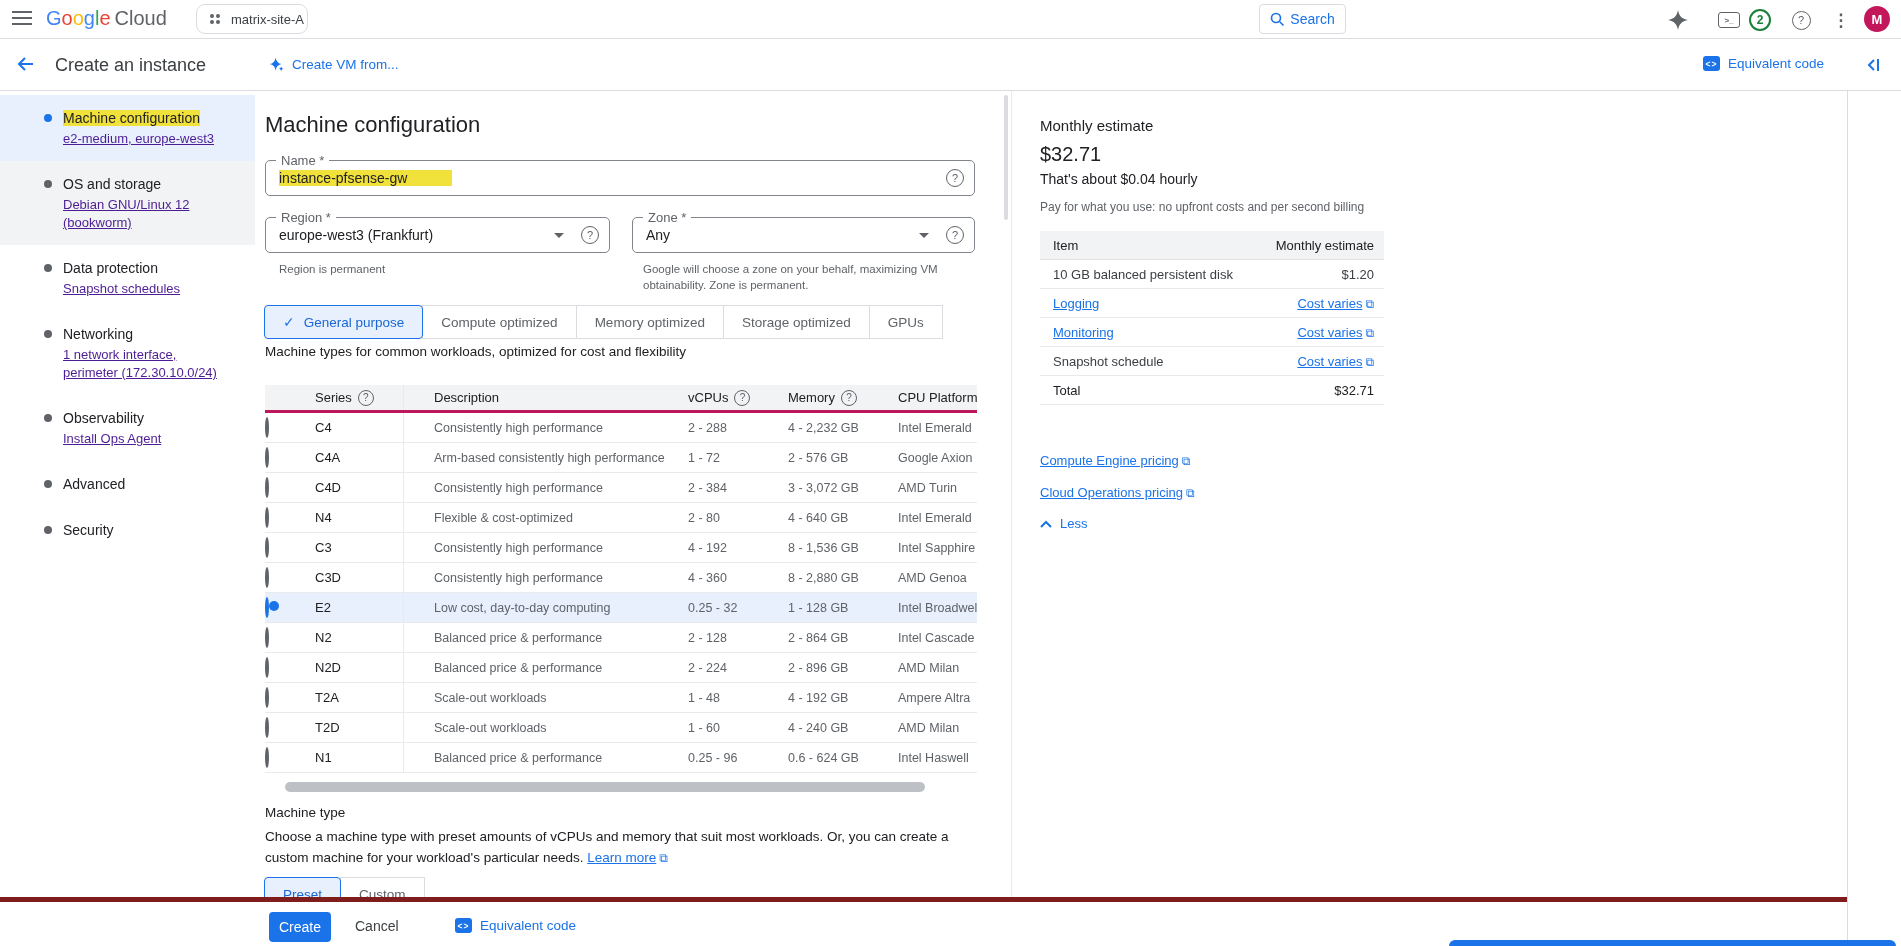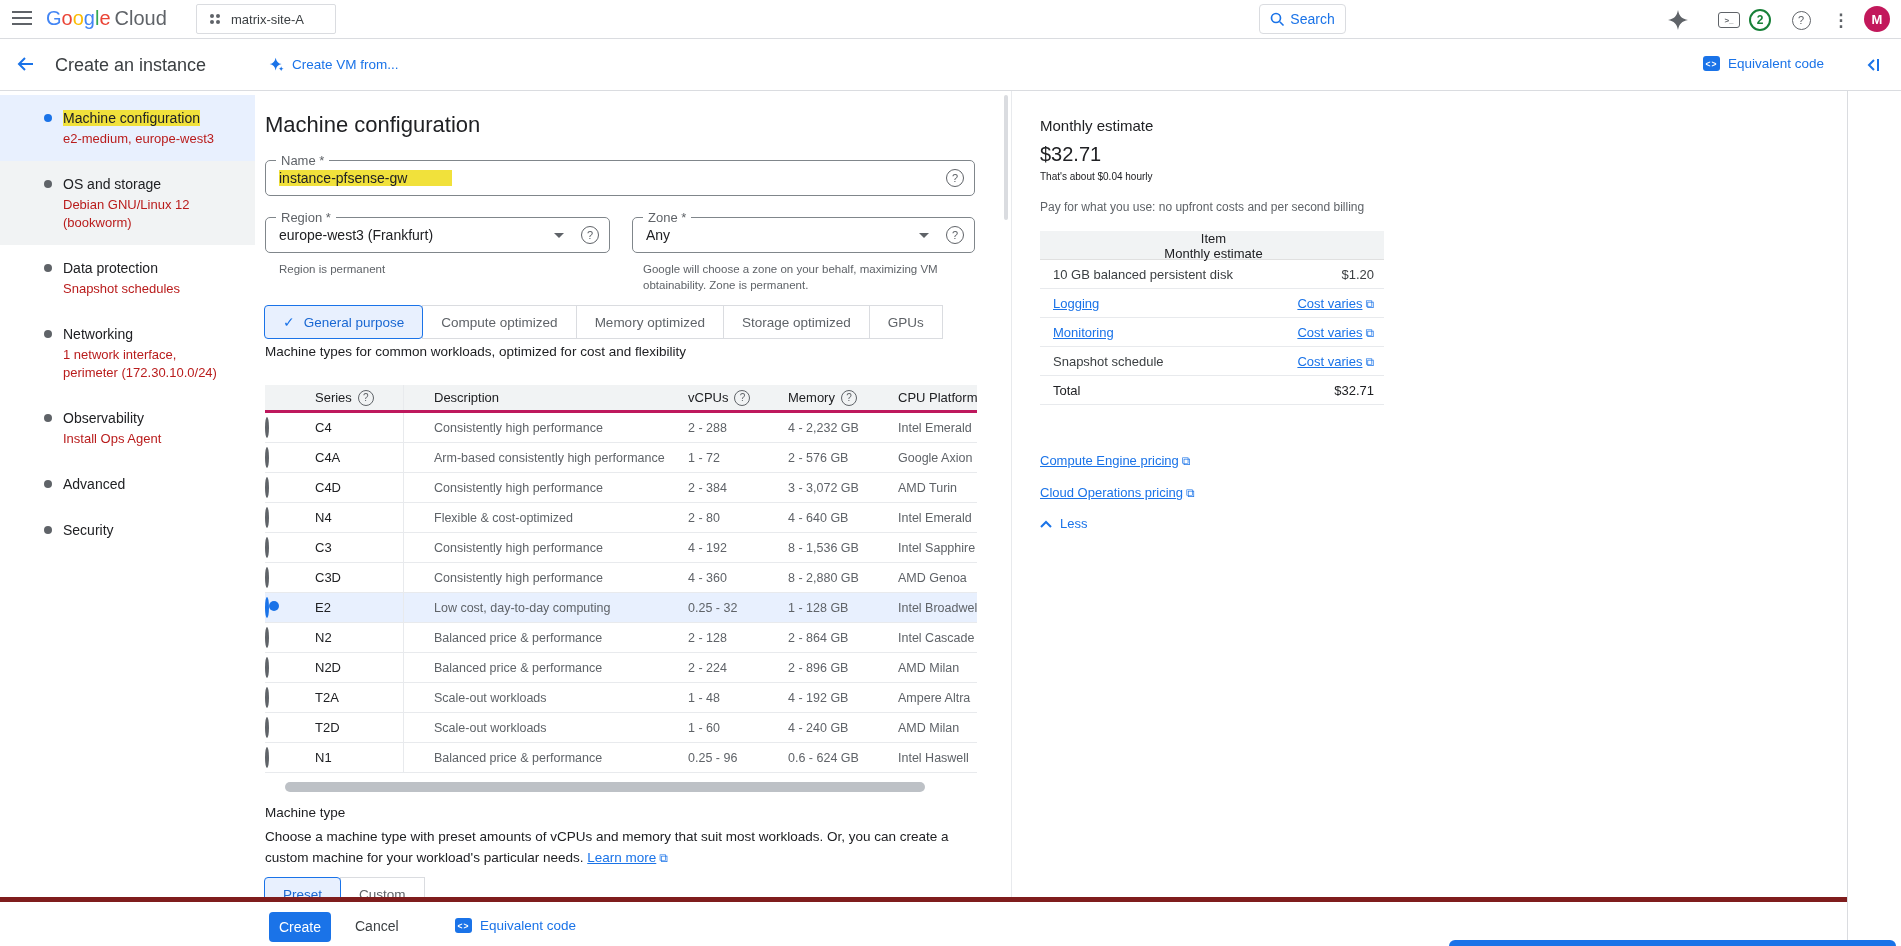--- a/index.html
+++ b/index.html
@@ -5,21 +5,21 @@
   * { margin:0; padding:0; box-sizing:border-box; }
   body { font-family:"Liberation Sans", sans-serif; background:#fff; color:#202124; }
   #app { position:relative; width:1901px; height:946px; overflow:hidden; background:#fff; }
 
   
   .topbar { position:absolute; left:0; top:0; width:1901px; height:39px; background:#fff; border-bottom:1px solid #dadce0; z-index:10;text-decoration:underline; }
   .hamburger { position:absolute; left:12px; top:11px; width:20px; height:16px; cursor:pointer; }
   .hamburger i { display:block; height:2px; background:#5f6368; margin-bottom:4px; }
   .logo { position:absolute; left:46px; top:7px; font-size:20px; letter-spacing:0; }
   .logo .cloud { color:#5f6368; margin-left:4px; }
-  .proj-btn { position:absolute; left:196px; top:4px; width:140px; height:30px; border:1px solid #dadce0; border-radius:2px; display:flex; align-items:center; padding-left:10px; gap:8px; font-size:13px; color:#3c4043; background:#fff; }
+  .proj-btn { position:absolute; left:196px; top:4px; width:112px; height:30px; border:1px solid #dadce0; border-radius:9px; display:flex; align-items:center; padding-left:10px; gap:8px; font-size:13px; color:#3c4043; background:#fff; }
   .search-box { position:absolute; left:643px; top:4px; width:610px; height:30px; border:1px solid #dadce0; border-radius:4px; background:#fff; }
   .search-box .q { position:absolute; left:36px; top:7px; font-size:13.5px; color:#3c4043; }
   .search-box .x { position:absolute; right:14px; top:6px; font-size:15px; color:#5f6368; cursor:pointer; }
   .search-btn { position:absolute; left:1259px; top:4px; height:30px; width:87px; border:1px solid #dadce0; border-radius:4px; background:#fff; display:flex; align-items:center; justify-content:center; gap:5px; color:#1a73e8; font-size:14px; cursor:pointer; }
   .tb-ic { position:absolute; top:8px; width:24px; height:24px; display:flex; align-items:center; justify-content:center; color:#5f6368; cursor:pointer; }
   .shell { width:22px; height:16px; border:1.5px solid #5f6368; border-radius:3px; font-size:8px; font-weight:bold; color:#5f6368; display:flex; align-items:center; justify-content:center; }
   .badge { width:22px; height:22px; border:2px solid #188038; border-radius:50%; color:#188038; font-size:12px; font-weight:bold; display:flex; align-items:center; justify-content:center; background:#fff; }
   .qmark { width:19px; height:19px; border:1.5px solid #5f6368; border-radius:50%; font-size:11px; display:flex; align-items:center; justify-content:center; }
   .avatar { position:absolute; left:1864px; top:6px; width:26px; height:26px; border-radius:50%; background:#c2185b; color:#fff; font-size:13px; font-weight:bold; display:flex; align-items:center; justify-content:center; cursor:pointer; }
 
@@ -35,21 +35,21 @@
   .rail-divider { position:absolute; left:1847px; top:39px; width:1px; height:907px; background:#dadce0; z-index:8; }
 
   
   .sidebar { position:absolute; left:0; top:91px; width:255px; height:855px; background:#fff; padding-top:4px; }
   .side-item { position:relative; padding:13px 16px 13px 63px; cursor:pointer; }
   .side-item.active { background:#e8f0fe; }
   .side-item.shaded { background:#f1f3f4; }
   .dot { position:absolute; left:44px; top:19px; width:8px; height:8px; border-radius:50%; background:#5f6368; }
   .dot-active { background:#1a73e8; }
   .side-title { font-size:14px; color:#202124; line-height:20px; }
-  .side-sub { font-size:13px; color:#b91c1c; line-height:18px; margin-top:2px; max-width:155px; }
+  .side-sub { font-size:13px; color:#4c1d95; line-height:18px; margin-top:2px; max-width:155px;text-decoration:underline; }
   .hl { background:#f1e13b; }
 
   
   .main { position:absolute; left:255px; top:91px; width:756px; height:855px; background:#fff; overflow:hidden; }
   .h1 { position:absolute; left:10px; top:21px; font-size:22px; font-weight:400; color:#202124; }
 
   .ofield { position:absolute; border:1px solid #80868b; border-radius:5px; height:36px; background:#fff; }
   .ofield .flabel { position:absolute; top:-8px; left:10px; background:#fff; padding:0 5px; font-size:13px; color:#5f6368; }
   .ofield .fval { position:absolute; left:13px; top:0; line-height:34px; font-size:14px; color:#202124; white-space:nowrap; }
   .ofield .help-c { position:absolute; right:10px; top:8px; width:18px; height:18px; border:1.5px solid #5f6368; border-radius:50%; color:#5f6368; font-size:11px; display:flex; align-items:center; justify-content:center; cursor:pointer; }
@@ -88,25 +88,25 @@
   
   .footer { position:absolute; left:0; top:897px; width:1847px; height:49px; background:#fff; border-top:5px solid #7f1d1d; z-index:12; }
   .btn-create { position:absolute; left:269px; top:10px; width:62px; height:30px; background:#1a73e8; color:#fff; border:none; border-radius:4px; font-size:14px; font-weight:500; font-family:"Liberation Sans", sans-serif; cursor:pointer; }
   .btn-cancel { position:absolute; left:355px; top:16px; font-size:14px; color:#3c4043; font-weight:500; cursor:pointer; }
   .equiv-ftr { position:absolute; left:455px; top:16px; }
 
   
   .est { position:absolute; left:1011px; top:91px; width:836px; height:855px; background:#fff; border-left:1px solid #e8eaed; padding-left:28px; }
   .est-title { position:absolute; left:28px; top:26px; font-size:15px; font-weight:500; color:#202124; }
   .est-price { position:absolute; left:28px; top:52px; font-size:20px; color:#202124; }
-  .est-hourly { position:absolute; left:28px; top:80px; font-size:10px; color:#202124; }
+  .est-hourly { position:absolute; left:28px; top:80px; font-size:14px; color:#202124; }
   .est-note { position:absolute; left:28px; top:109px; font-size:12px; color:#5f6368; }
   .etable { position:absolute; left:28px; top:140px; width:344px; }
   .erow { display:flex; justify-content:space-between; align-items:center; height:29px; border-bottom:1px solid #e8eaed; font-size:13px; color:#3c4043; padding:0 10px 0 13px; }
-  .erow.head { background:#f1f3f4; font-weight:500; color:#202124; border-bottom:1px solid #e0e0e0;flex-direction:column; }
+  .erow.head { background:#f1f3f4; font-weight:500; color:#202124; border-bottom:1px solid #e0e0e0; }
   .erow.total { font-weight:500; color:#202124; }
   .est-link { position:absolute; left:28px; font-size:13px; }
   .less { position:absolute; left:28px; top:425px; display:flex; align-items:center; gap:8px; color:#1a73e8; font-size:13px; font-weight:500; cursor:pointer; }
 
   .vscroll { position:absolute; left:1004px; top:95px; width:4px; height:125px; border-radius:2px; background:#dadce0; z-index:7; }
   .assist-bar { position:absolute; left:1449px; top:940px; width:447px; height:6px; background:#1a73e8; border-radius:8px 8px 0 0; z-index:13; }
 </style>
 </head>
 <body>
 

